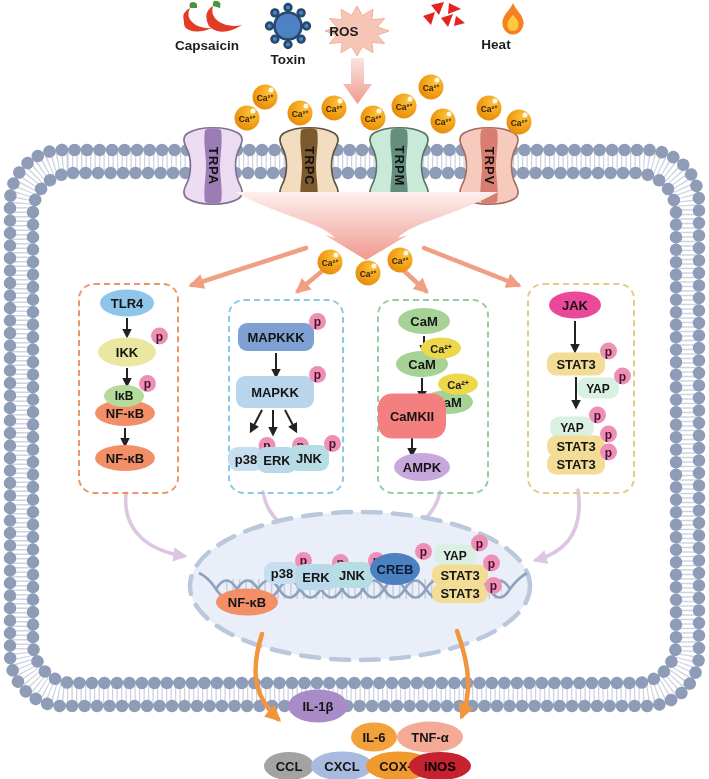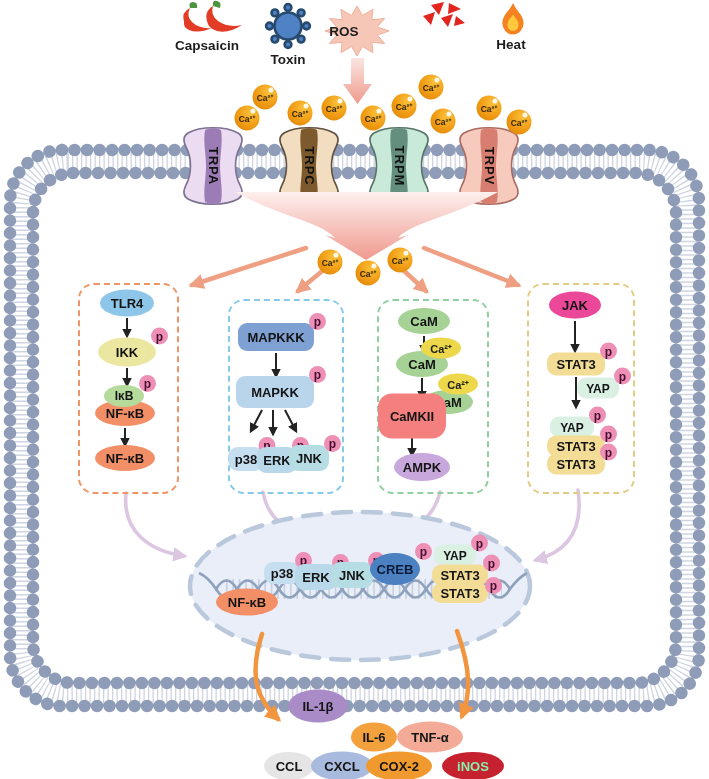--- a/index.html
+++ b/index.html
@@ -171,21 +171,21 @@
     <path d="M422,378 L422,398" marker-end="url(#mB)"></path>
     <path d="M412,432 L412,455" marker-end="url(#mB)"></path>
     <path d="M575,321 L575,351" marker-end="url(#mB)"></path>
     <path d="M576,377 L576,407" marker-end="url(#mB)"></path>
   </g>
 </svg>
 
 <div class="lab" style="left:207px;top:45px">Capsaicin</div>
 <div class="lab" style="left:288px;top:59px">Toxin</div>
 <div class="lab" style="left:344px;top:31px">ROS</div>
-<div class="lab" style="left:511px;top:44px">Heat</div>
+<div class="lab" style="left:496px;top:44px">Heat</div>
 
 <div class="chan-lab" style="left:213px;top:166px">TRPA</div>
 <div class="chan-lab" style="left:309px;top:166px">TRPC</div>
 <div class="chan-lab" style="left:399px;top:166px">TRPM</div>
 <div class="chan-lab" style="left:489px;top:166px">TRPV</div>
 
 <div class="ca" style="left:247px;top:118px">
       <span>Ca²⁺</span>
     </div>
 <div class="ca" style="left:265px;top:97px">
@@ -323,18 +323,18 @@
       <span class="p-badge">p</span>
     </div>
 <div class="n r" style="left:460px;top:593px;width:56px;height:20px;background:#f3dd96">
       <span>STAT3</span>
       <span class="p-badge" style="top:-6px;right:-14px">p</span>
     </div>
 
 <div class="n e" style="left:318px;top:706px;width:60px;height:33px;background:#a98bc8">IL-1β</div>
 <div class="n e" style="left:374px;top:737px;width:46px;height:29px;background:#f2a13c">IL-6</div>
 <div class="n e" style="left:430px;top:737px;width:66px;height:31px;background:#f3ab97">TNF-α</div>
-<div class="n e" style="left:289px;top:766px;width:50px;height:28px;background:#e5e5e5">CCL</div>
+<div class="n e" style="left:289px;top:766px;width:50px;height:28px;background:#a3a3a3">CCL</div>
 <div class="n e" style="left:342px;top:766px;width:62px;height:29px;background:#a9badf">CXCL</div>
 <div class="n e" style="left:399px;top:766px;width:66px;height:29px;background:#f0992e">COX-2</div>
-<div class="n e" style="left:473px;top:766px;width:62px;height:28px;background:#c5212f;color:#86efac">iNOS</div>
+<div class="n e" style="left:440px;top:766px;width:62px;height:28px;background:#c5212f;color:#000000">iNOS</div>
 
 </div>
 
 </body></html>

